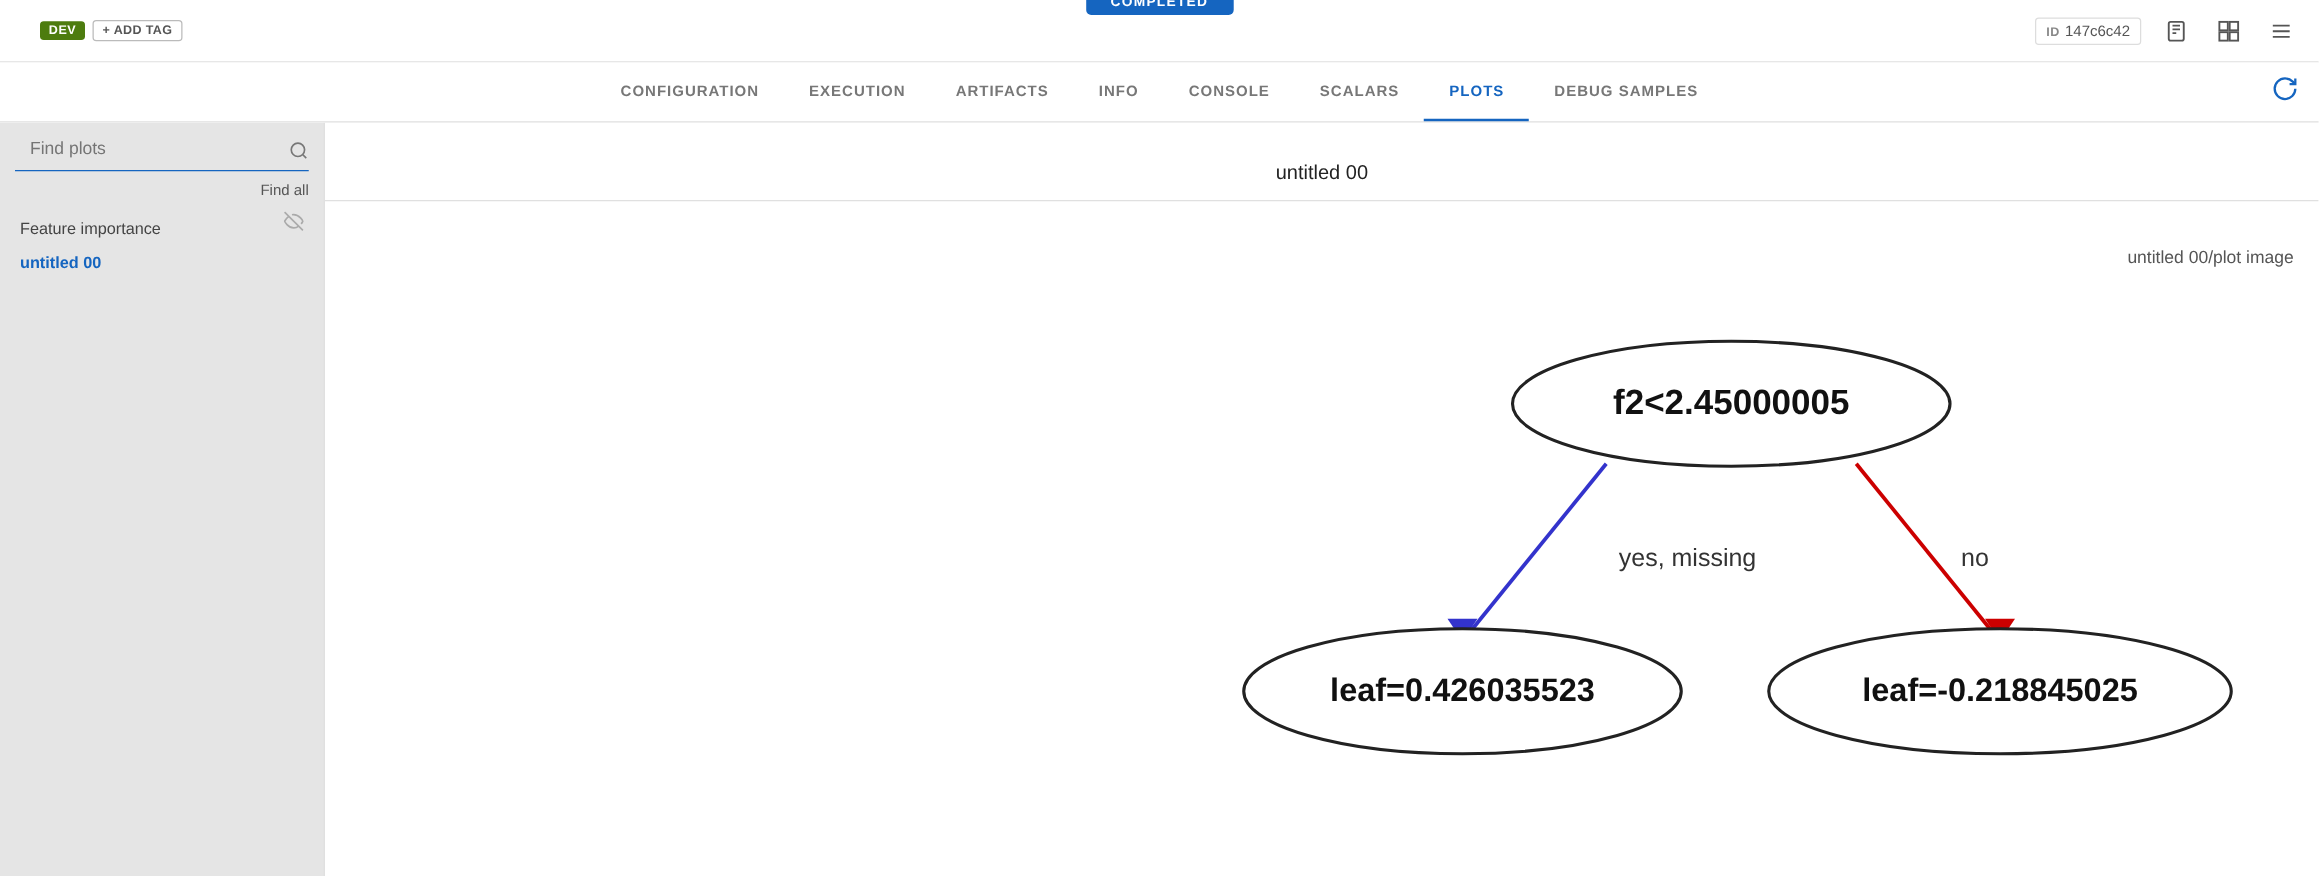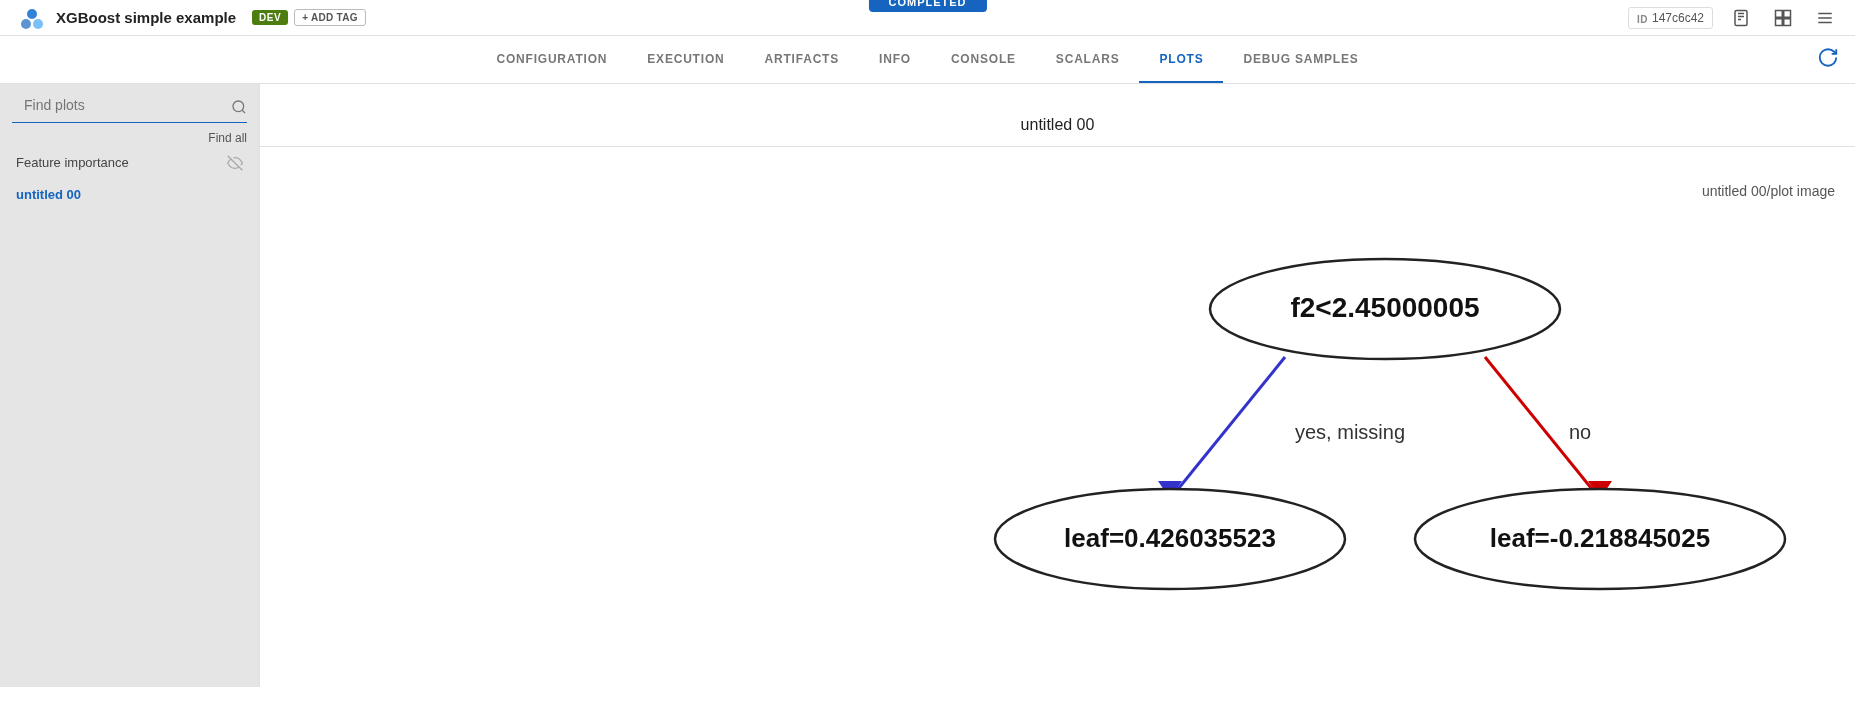--- a/index.html
+++ b/index.html
@@ -1,20 +1,20 @@
 <!DOCTYPE html>
 <html><head>
   <meta charset="utf-8">
   <style>
     * { box-sizing: border-box; margin: 0; padding: 0; }
     body { font-family: 'Segoe UI', Arial, sans-serif; background: #fff; color: #333; overflow-x: hidden; }
 
     
     .top-bar {
-      height: 36px;
+      height: 50px;
       background: #fff;
       border-bottom: 1px solid #e0e0e0;
       display: flex;
       align-items: center;
       padding: 0 16px;
       position: relative;
     }
     .top-bar-logo {
       display: flex;
       align-items: center;
@@ -184,21 +184,21 @@
       padding: 0 12px 4px 12px;
     }
     .show-all-link {
       font-size: 12px;
       color: #555;
       cursor: pointer;
       text-decoration: none;
     }
     .sidebar-item {
       display: flex;
-      align-items: flex-start;
+      align-items: flex-end;
       justify-content: space-between;
       padding: 6px 16px;
       font-size: 13px;
       color: #444;
       cursor: pointer;
     }
     .sidebar-item.active {
       color: #1565c0;
       font-weight: 600;
     }
@@ -246,28 +246,20 @@
       max-width: 900px;
       display: flex;
       justify-content: center;
     }
   </style>
 </head>
 <body>
 
 <div class="top-bar">
   <div class="completed-badge">COMPLETED</div>
-  <div class="top-bar-logo">
-    <svg class="logo-icon" viewBox="0 0 32 32" xmlns="http://www.w3.org/2000/svg">
-      <circle cx="10" cy="22" r="5" fill="#1565c0" opacity="0.7"></circle>
-      <circle cx="22" cy="22" r="5" fill="#42a5f5" opacity="0.7"></circle>
-      <circle cx="16" cy="12" r="5" fill="#1976d2" opacity="0.9"></circle>
-    </svg>
-    <span class="app-title">XGBoost simple example</span>
-  </div>
   <div class="top-bar-tags">
     <span class="tag-dev">DEV</span>
     <span class="tag-add">+ ADD TAG</span>
   </div>
   <div class="top-bar-right">
     <div class="id-badge">
       <span class="id-label">ID</span>
       <span>147c6c42</span>
     </div>
     <div class="icon-btn">

